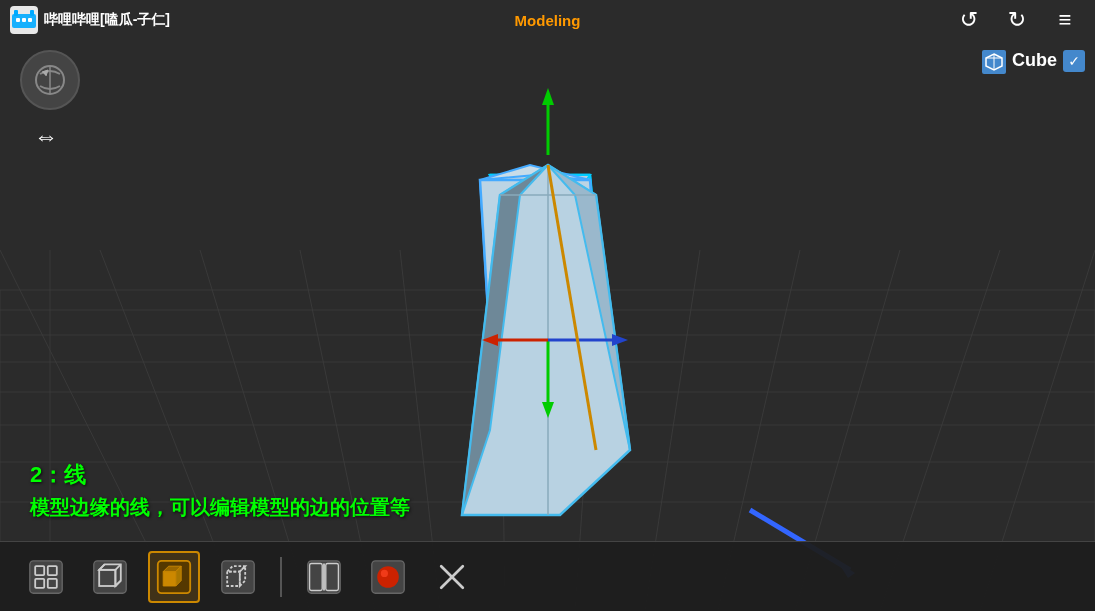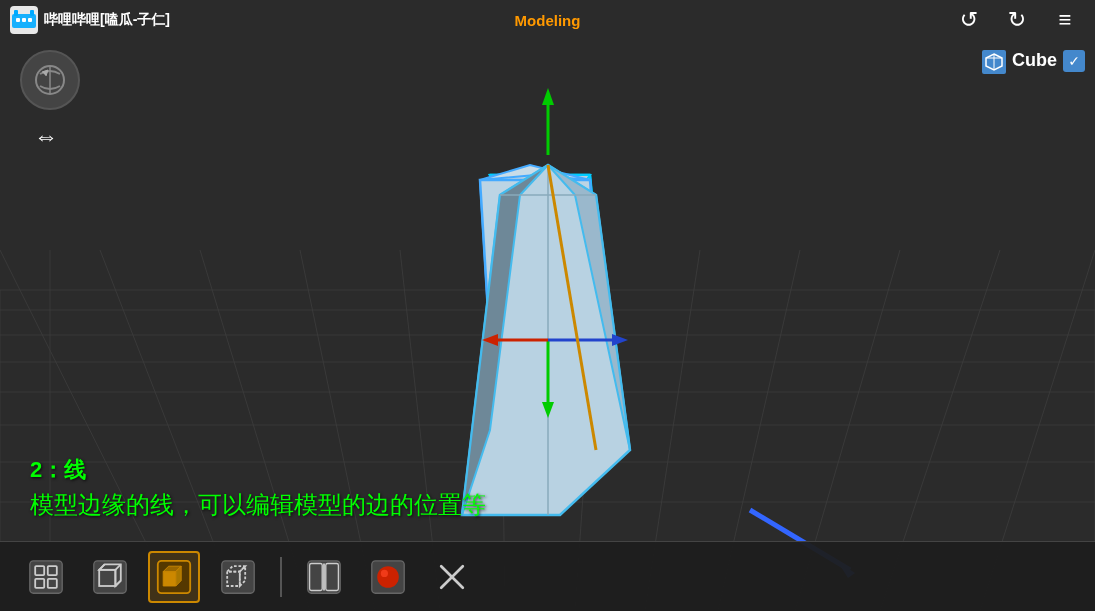--- a/index.html
+++ b/index.html
@@ -375,21 +375,21 @@
       <line x1="10" y1="2" x2="10" y2="18" stroke="white" stroke-width="1"></line>
       <line x1="2" y1="6" x2="18" y2="6" stroke="white" stroke-width="1"></line>
     </svg>
   </div>
   <span id="object-name" style="color:white; font-size:18px; font-weight:bold;">Cube</span>
   <div id="object-checkbox" style="width:22px; height:22px; background:#4488cc; border-radius:3px; display:flex; align-items:center; justify-content:center; color:white; font-size:14px;">✓</div>
 </div>
 
 <div id="annotation">
   <div id="annotation-title" style="color:#00ff00; font-size:22px; font-weight:bold; margin-bottom:4px; text-shadow: 1px 1px 3px rgba(0,0,0,0.8);">2：线</div>
-  <div id="annotation-desc" style="color:#00ff00; font-size:24px; font-weight:normal; text-shadow: 1px 1px 3px rgba(0,0,0,0.8);">模型边缘的线，可以编辑模型的边的位置等</div>
+  <div id="annotation-desc" style="color:#00ff00; font-size:20px; font-weight:bold; text-shadow: 1px 1px 3px rgba(0,0,0,0.8);">模型边缘的线，可以编辑模型的边的位置等</div>
 </div>
 
 <div id="bottom-toolbar">
 
   <div class="toolbar-btn">
     <svg width="40" height="40" viewBox="0 0 40 40">
       <rect x="2" y="2" width="36" height="36" rx="4" fill="#444" stroke="#666" stroke-width="1.5"></rect>
       <rect x="8" y="8" width="10" height="10" rx="1" fill="none" stroke="#ccc" stroke-width="2"></rect>
       <rect x="22" y="8" width="10" height="10" rx="1" fill="none" stroke="#ccc" stroke-width="2"></rect>
       <rect x="8" y="22" width="10" height="10" rx="1" fill="none" stroke="#ccc" stroke-width="2"></rect>

